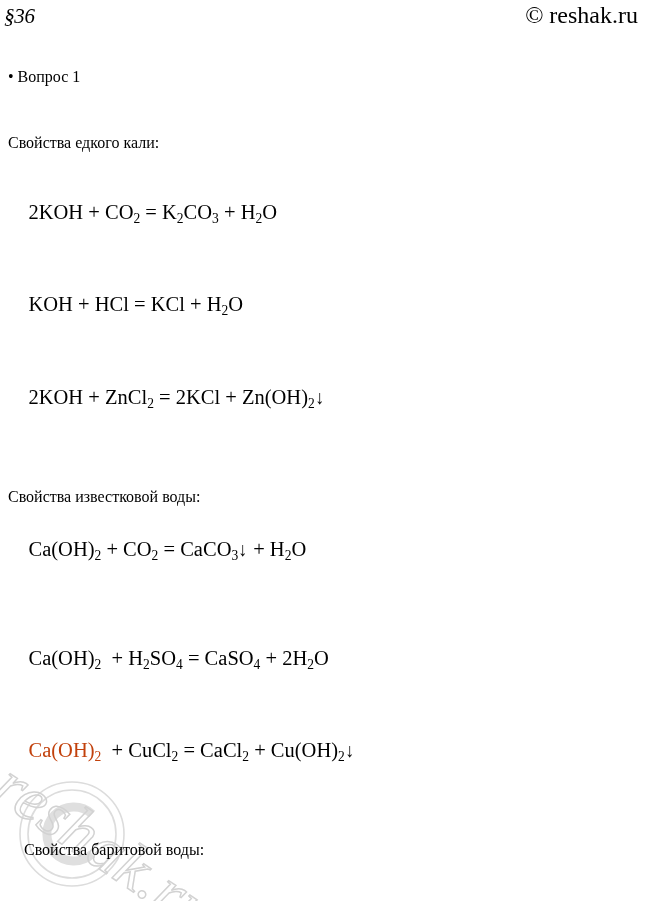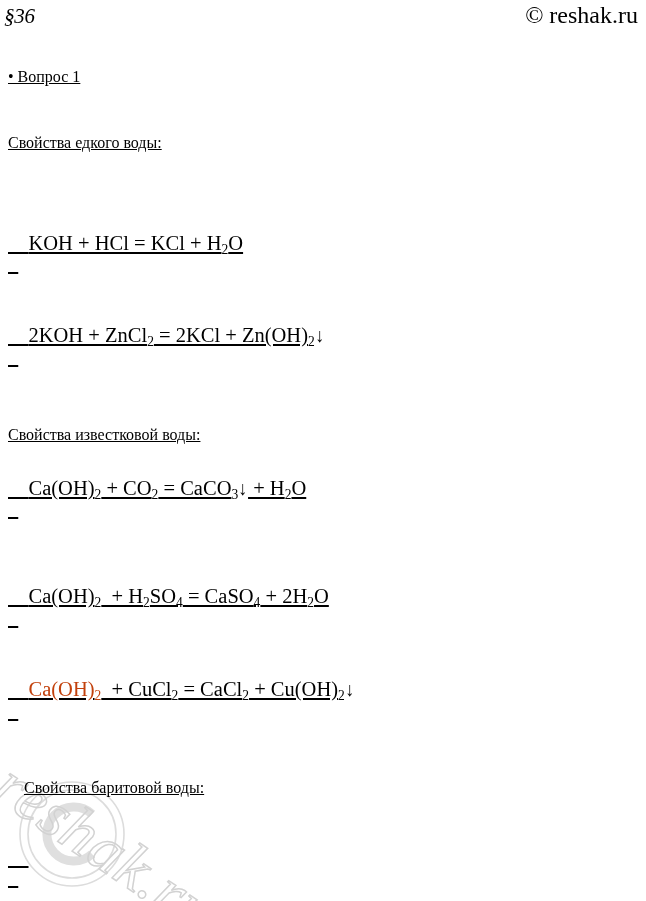--- a/index.html
+++ b/index.html
@@ -70,21 +70,21 @@
     position: absolute;
     left: 0;
     top: 742px;
     width: 230px;
     height: 165px;
     pointer-events: none;
     z-index: 5;
   }
   .watermark svg { display: block; }
 
-  .content { position: relative; z-index: 10; text-decoration: underline; }
+  .content { position: relative; z-index: 10; }
 </style>
 </head>
 <body>
 
 <div class="page">
 
   <div class="header">
     <div class="header-section">§36</div>
     <div class="header-copyright">© reshak.ru</div>
   </div>
@@ -99,22 +99,25 @@
       </g>
 
       <g transform="translate(16,16) rotate(34)" fill="none" stroke="#d2d2d2" stroke-width="1.5">
         <text x="0" y="0" font-family="'Liberation Serif', serif" font-size="64" font-style="italic" letter-spacing="1" dominant-baseline="hanging">reshak.ru</text>
       </g>
     </svg>
   </div>
 
   <div class="abs content" style="top:40px;">• Вопрос 1</div>
 
-  <div class="abs content" style="top:88px;">Свойства едкого воды:</div>
+  <div class="abs content" style="top:88px;">Свойства едкого кали:</div>
 
+  <div class="abs content eq" style="top:117px;">
+    <span>2KOH + CO<sub>2</sub> = K<sub>2</sub>CO<sub>3</sub> + H<sub>2</sub>O</span>
+  </div>
   <div class="abs content eq" style="top:148px;">
     <span>KOH + HCl = KCl + H<sub>2</sub>O</span>
   </div>
   <div class="abs content eq" style="top:179px;">
     <span>2KOH + ZnCl<sub>2</sub> = 2KCl + Zn(OH)<sub>2</sub><span class="arrow">↓</span></span>
   </div>
 
   <div class="abs content" style="top:239px;">Свойства известковой воды:</div>
 
   <div class="abs content eq" style="top:252px;">

